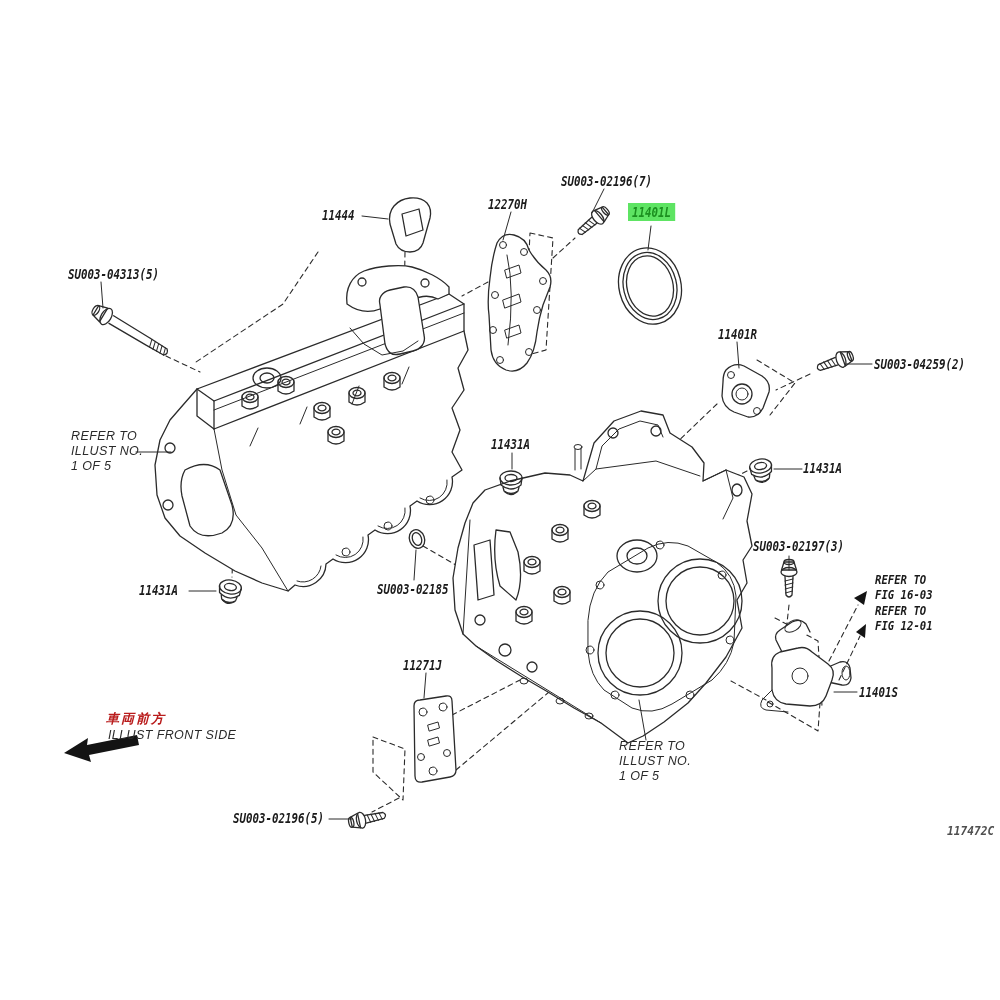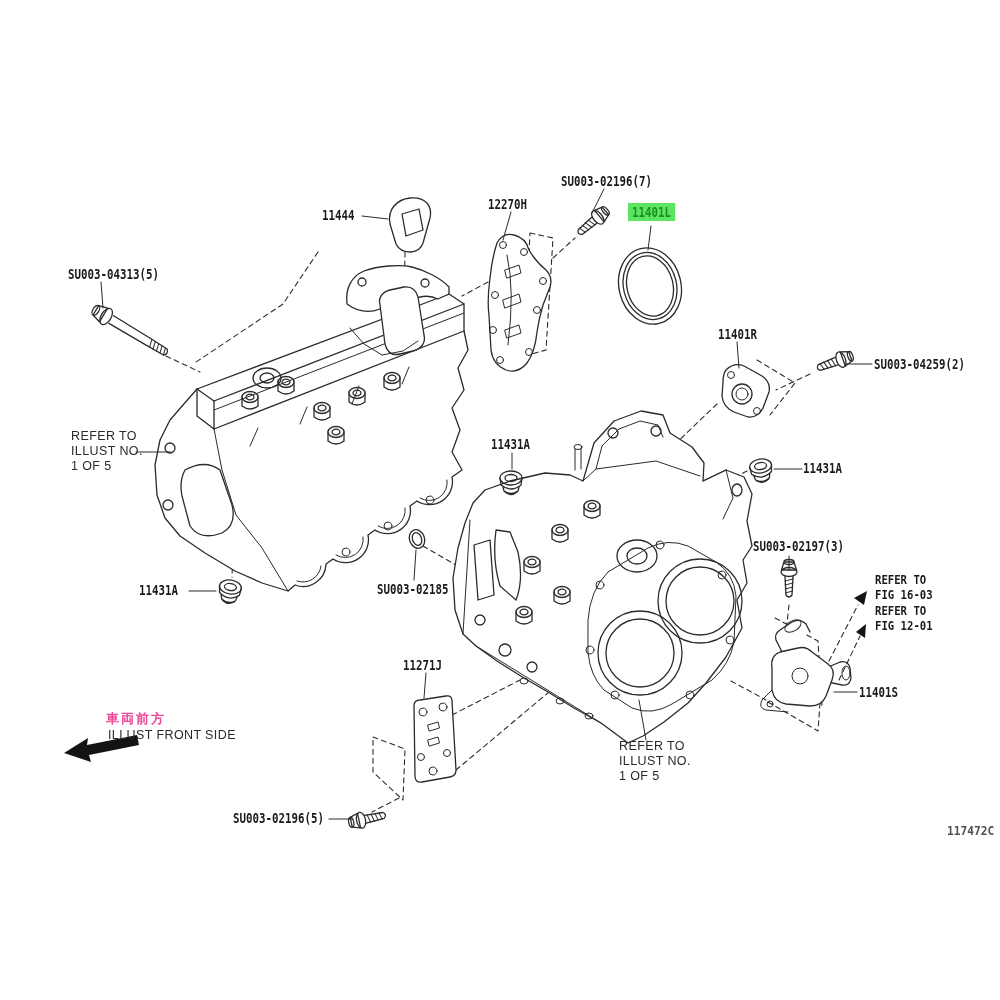--- a/index.html
+++ b/index.html
@@ -1,35 +1,35 @@
 <!DOCTYPE html>
 <html><head>
 <meta charset="utf-8">
 <style>
   html,body{margin:0;padding:0;background:#fff;}
   .stage{position:relative;width:1000px;height:892px;background:#fff;overflow:hidden;
-         font-family:"DejaVu Sans Mono",monospace;}
+         font-family:"DejaVu Sans Mono",monospace;font-style:italic;}
   .art{position:absolute;left:0;top:0;}
   .art path,.art ellipse,.art circle,.art line,.art polyline{
       fill:none;stroke:#2b2b2b;stroke-width:1.3;stroke-linecap:round;stroke-linejoin:round;}
   .art .thin{stroke-width:1;}
   .art .fillw{fill:#ffffff;}
   .art .dashed{stroke-dasharray:5 4;stroke-width:1.1;}
   .art .solid{fill:#141414;stroke:none;}
   .lbl{position:absolute;white-space:nowrap;color:#1a1a1a;font-weight:bold;
        font-size:13.5px;letter-spacing:0px;transform:scaleX(0.8);transform-origin:0 0;}
   .lbl.hl{background:#5ee463;color:#1b8f1f;padding:1px 5px;}
   .note{position:absolute;white-space:nowrap;color:#2a2a2a;
         font-family:"Liberation Sans",sans-serif;font-size:12.5px;letter-spacing:.4px;
         line-height:15px;font-weight:normal;}
   .fignote{position:absolute;white-space:nowrap;color:#1a1a1a;font-weight:bold;
         font-size:12.5px;line-height:15px;transform:scaleX(0.85);transform-origin:0 0;}
   .code{position:absolute;color:#4f4f4f;font-weight:bold;font-size:13px;
         transform:scaleX(0.86);transform-origin:0 0;}
-  .jp{position:absolute;color:#ec4899;font-weight:bold;font-size:13px;letter-spacing:2px;
+  .jp{position:absolute;color:#b91c1c;font-weight:bold;font-size:13px;letter-spacing:2px;
       font-family:"DejaVu Sans",sans-serif;}
 </style>
 </head>
 <body>
 
 <div class="stage">
 
 <svg class="art" width="1000" height="1000" viewBox="0 0 1000 1000">
   <defs>
     <g id="bossP">

